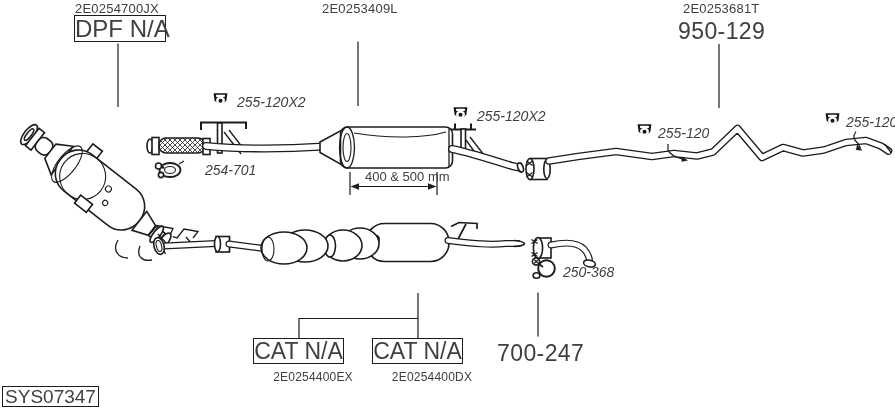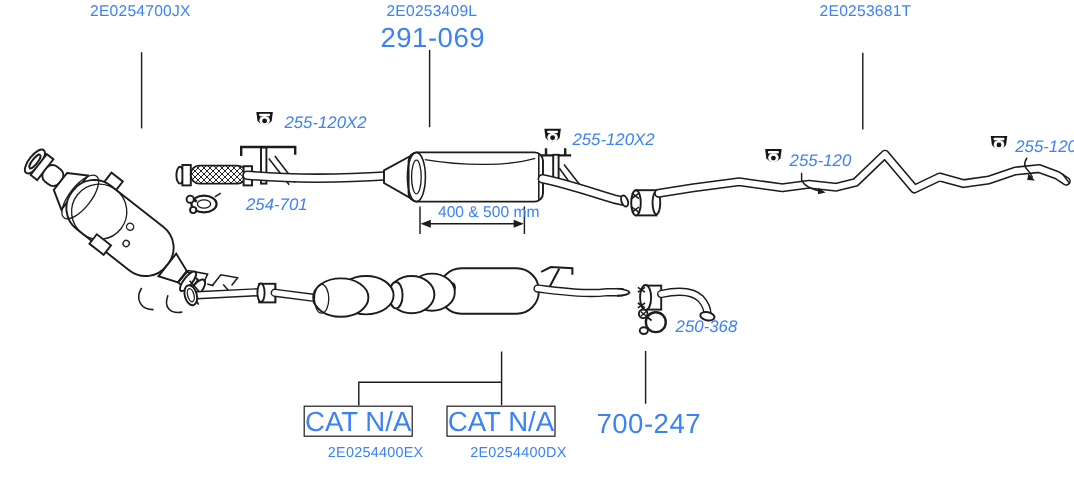--- a/index.html
+++ b/index.html
@@ -1,21 +1,21 @@
 <!DOCTYPE html>
 <html><head>
 <meta charset="utf-8">
 <style>
   html,body{margin:0;padding:0;background:#fff;}
   #stage{
     position:relative;width:895px;height:409px;background:#fff;
     font-family:"Liberation Sans",sans-serif;color:#111;overflow:hidden;
   }
   #art{position:absolute;left:0;top:0;}
-  .lbl{position:absolute;white-space:nowrap;color:#3b82f6;}
+  .lbl{position:absolute;white-space:nowrap;color:#404040;}
   .oe{font-size:13px;letter-spacing:0.2px;}
   .oe-sm{font-size:12px;letter-spacing:0.2px;margin-left:15px;}
   .big{font-size:23px;letter-spacing:0.4px;}
   .small{font-size:14px;font-style:italic;}
   .ctr{text-align:center;}
   .boxed{border:1.6px solid #1c1c1c;background:#fff;text-align:center;}
   .badge{position:absolute;width:17px;height:16px;}
   
   .ol{fill:#fff;stroke:#1c1c1c;stroke-width:1.6;}
   .ln{fill:none;stroke:#1c1c1c;stroke-width:1.3;}
@@ -209,36 +209,38 @@
   <span class="badge" style="left:824px;top:112px">
     <svg width="17" height="16" viewBox="0 0 20 19">
         <path d="M1.8,1.5 H18.2 L17,10.5 Q10,18 3,10.5 Z" fill="#161616"></path>
         <rect x="4.6" y="3.4" width="10.8" height="2.4" rx="1" fill="#fff"></rect>
         <ellipse cx="10" cy="10" rx="5.2" ry="4.4" fill="#fff"></ellipse>
         <circle cx="10" cy="10.4" r="2.4" fill="#161616"></circle>
       </svg>
   </span>
 
   <div class="lbl oe ctr" style="left:69px;top:1px;width:96px">2E0254700JX</div>
+  <div class="lbl boxed" style="left:74px;top:15px;width:90px;height:25px;font-size:24px;line-height:25px">DPF N/A</div>
 
   <div class="lbl oe ctr" style="left:322px;top:1px;width:72px">2E0253409L</div>
-  <div class="lbl big ctr" style="left:317px;top:18px;width:82px">291-069</div>
 
   <div class="lbl oe ctr" style="left:683px;top:1px;width:72px">2E0253681T</div>
+  <div class="lbl big ctr" style="left:678px;top:18px;width:82px">950-129</div>
 
   <div class="lbl small" style="left:237px;top:94px">255-120X2</div>
   <div class="lbl small" style="left:477px;top:108px">255-120X2</div>
   <div class="lbl small" style="left:658px;top:125px">255-120</div>
   <div class="lbl small" style="left:846px;top:114px">255-120</div>
 
   <div class="lbl small" style="left:205px;top:162px">254-701</div>
   <div class="lbl small" style="left:563px;top:264px">250-368</div>
 
   <div class="lbl ctr" style="left:365px;top:169px;width:82px;font-size:13px">400 &amp; 500 mm</div>
 
   <div class="lbl boxed" style="left:253px;top:338px;width:89px;height:24px;font-size:23px;line-height:24px">CAT N/A</div>
   <div class="lbl boxed" style="left:372px;top:338px;width:89px;height:24px;font-size:23px;line-height:24px">CAT N/A</div>
   <div class="lbl oe-sm ctr" style="left:257px;top:370px;width:82px">2E0254400EX</div>
   <div class="lbl oe-sm ctr" style="left:376px;top:370px;width:82px">2E0254400DX</div>
 
   <div class="lbl big ctr" style="left:497px;top:340px;width:82px">700-247</div>
 
+  <div class="lbl boxed" style="left:2px;top:386px;width:95px;height:19px;font-size:19px;line-height:19px">SYS07347</div>
 </div>
 
 </body></html>

